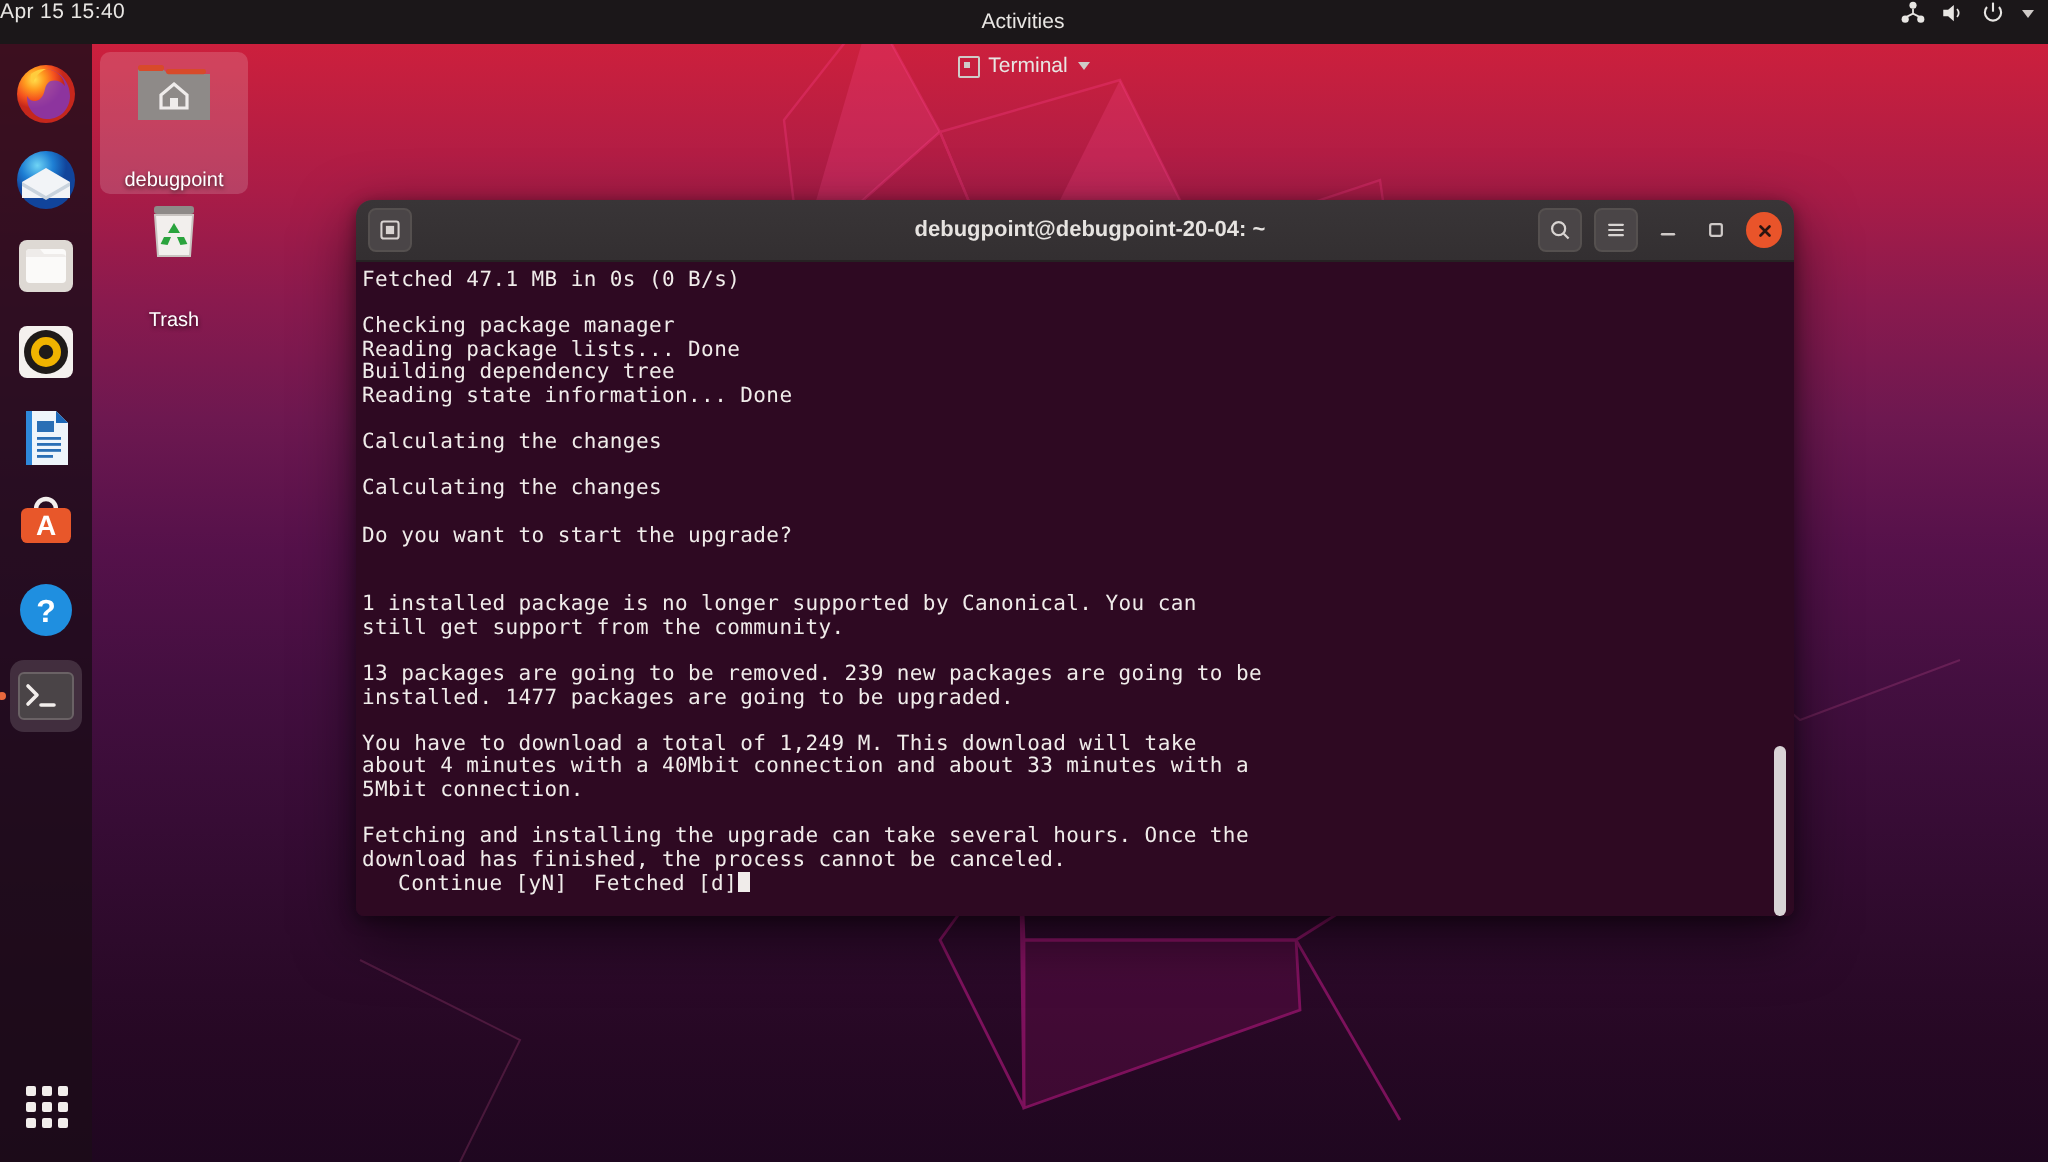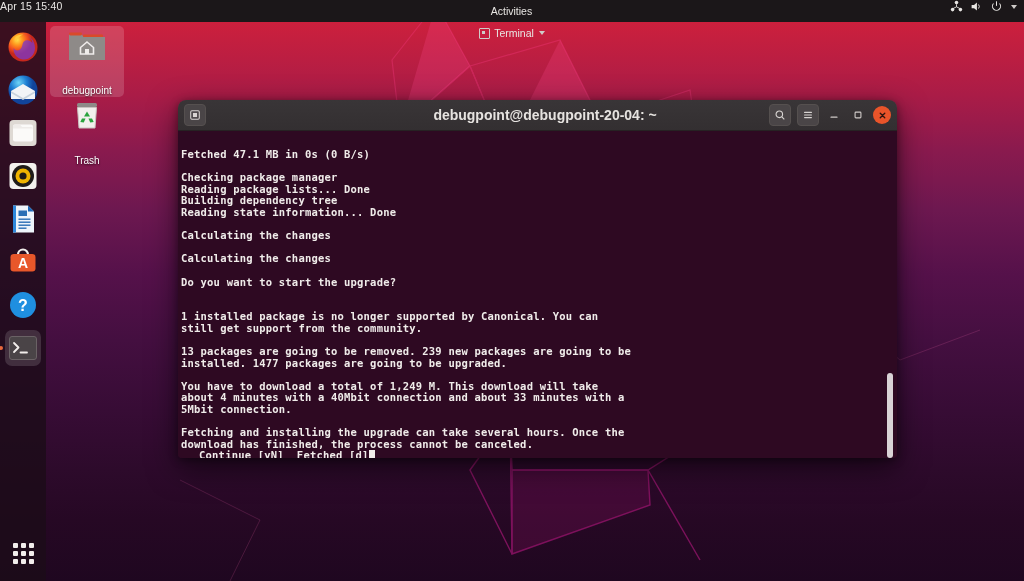--- a/index.html
+++ b/index.html
@@ -224,21 +224,21 @@
   }
   .tb-btn.raised {
     background: #4a4547;
     border: 1px solid #55504f;
   }
   .tb-title {
     position: absolute;
     left: 0; right: 0;
     text-align: center;
     color: #e6e3e0;
-    font-size: 14px;
+    font-size: 11px;
     font-weight: bold;
     pointer-events: none;
     padding-left: 15px;
   }
   .tb-right {
     margin-left: auto;
     display: flex;
     align-items: center;
     gap: 6px;
     z-index: 2;
@@ -260,29 +260,28 @@
 
   .term-body {
     flex: 1;
     background: #2e0922;
     position: relative;
     overflow: hidden;
   }
   .term-text {
     position: absolute;
     left: 3px;
-    top: 18px;
+    top: 4px;
     right: 14px;
     color: #f0ecea;
     font-family: "DejaVu Sans Mono", "Liberation Mono", monospace;
     font-size: 10.5px;
     line-height: 11.6px;
     white-space: pre;
     letter-spacing: .2px;
-    font-weight: bold;
   }
   .term-text .pad { padding-left: 5px; }
   .cursor {
     display: inline-block;
     width: 6px;
     height: 10px;
     background: #f0ecea;
     vertical-align: -1px;
   }
   .term-scroll {

